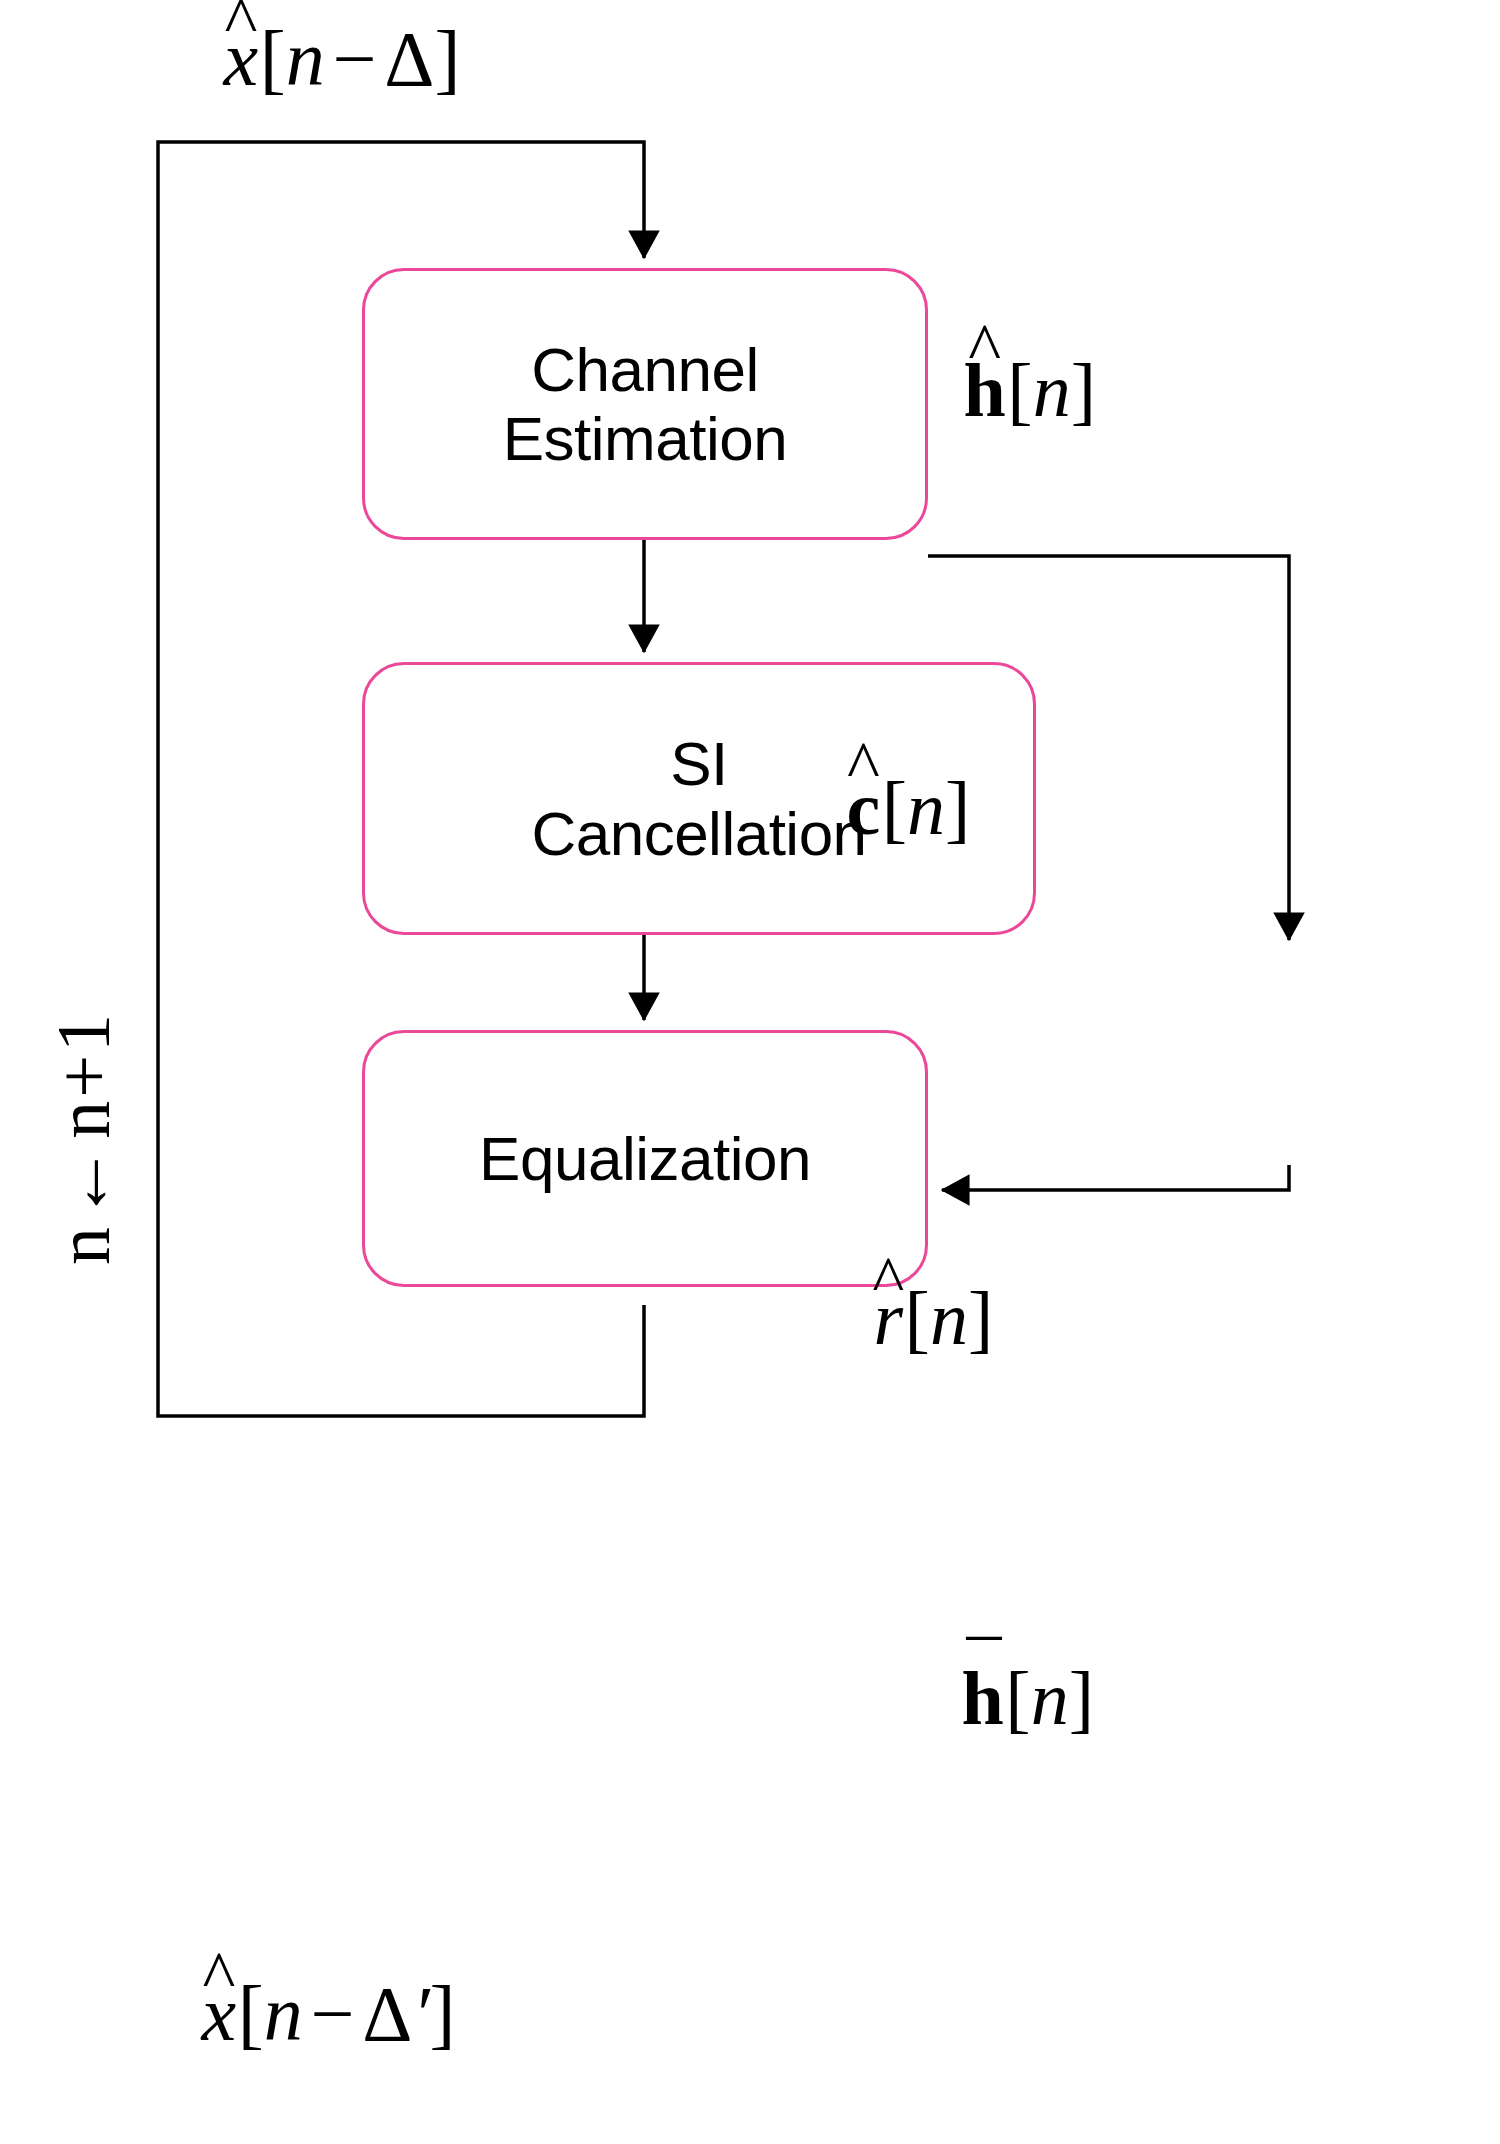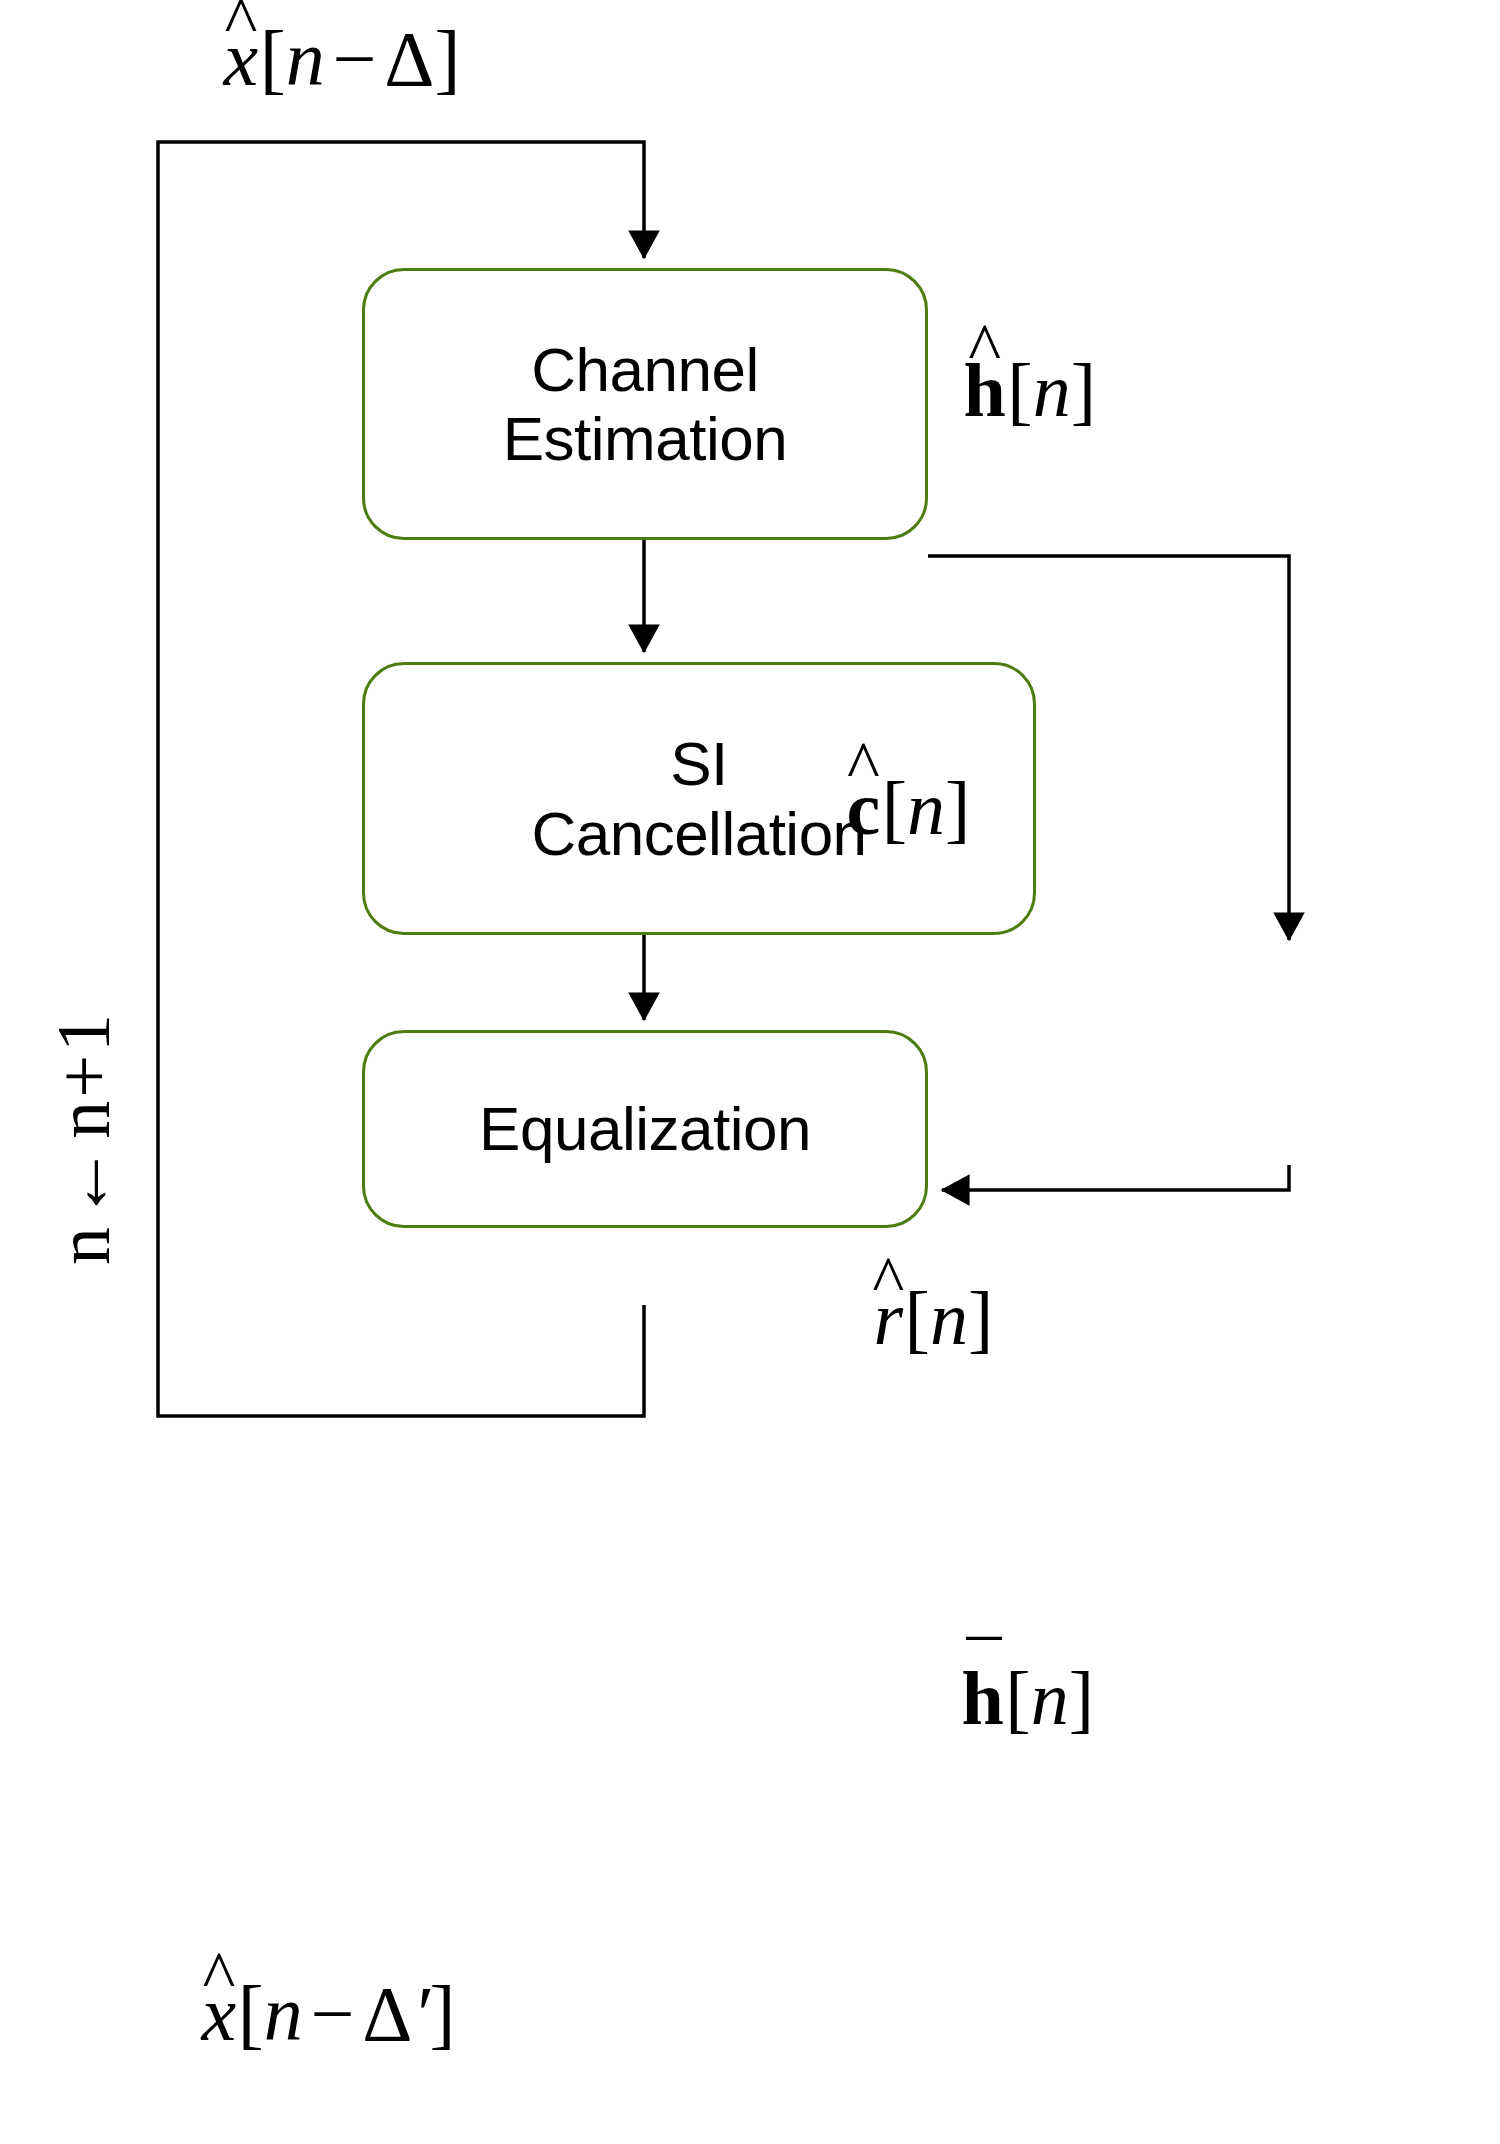--- a/index.html
+++ b/index.html
@@ -14,21 +14,21 @@
   #wires{
     position:absolute;
     left:0; top:0;
     width:1500px; height:2144px;
     pointer-events:none;
   }
   .block{
     position:absolute;
     box-sizing:border-box;
     background:#ffffff;
-    border:3px solid #4d7c0f;
+    border:3px solid #ec4899;
     border-radius:42px;
     display:flex;
     align-items:center;
     justify-content:center;
     text-align:center;
     color:#000000;
     font-family:"Liberation Sans", sans-serif;
     font-weight:400;
     font-size:62px;
     line-height:1.12;
@@ -115,21 +115,21 @@
   <div class="block" style="left:362px; top:268px; width:566px; height:272px;">
     <span class="lbl">Channel
 Estimation</span>
   </div>
 
   <div class="block" style="left:362px; top:662px; width:674px; height:273px;">
     <span class="lbl">SI
 Cancellation</span>
   </div>
 
-  <div class="block" style="left:362px; top:1030px; width:566px; height:198px;">
+  <div class="block" style="left:362px; top:1030px; width:566px; height:257px;">
     <span class="lbl">Equalization</span>
   </div>
 
 
   <div class="math" style="left:222px; top:20px; font-size:78px;">
     <span class="acc hatacc hatx"><span class="accmark">^</span><span class="it">x</span></span><span class="up">[</span><span class="it">n</span><span class="up" style="padding:0 .10em;">−</span><span class="up">Δ</span><span class="up">]</span>
   </div>
 
   <div class="math" style="left:200px; top:1975px; font-size:78px;">
     <span class="acc hatacc hatx"><span class="accmark">^</span><span class="it">x</span></span><span class="up">[</span><span class="it">n</span><span class="up" style="padding:0 .10em;">−</span><span class="up">Δ</span><span class="it">′</span><span class="up">]</span>

